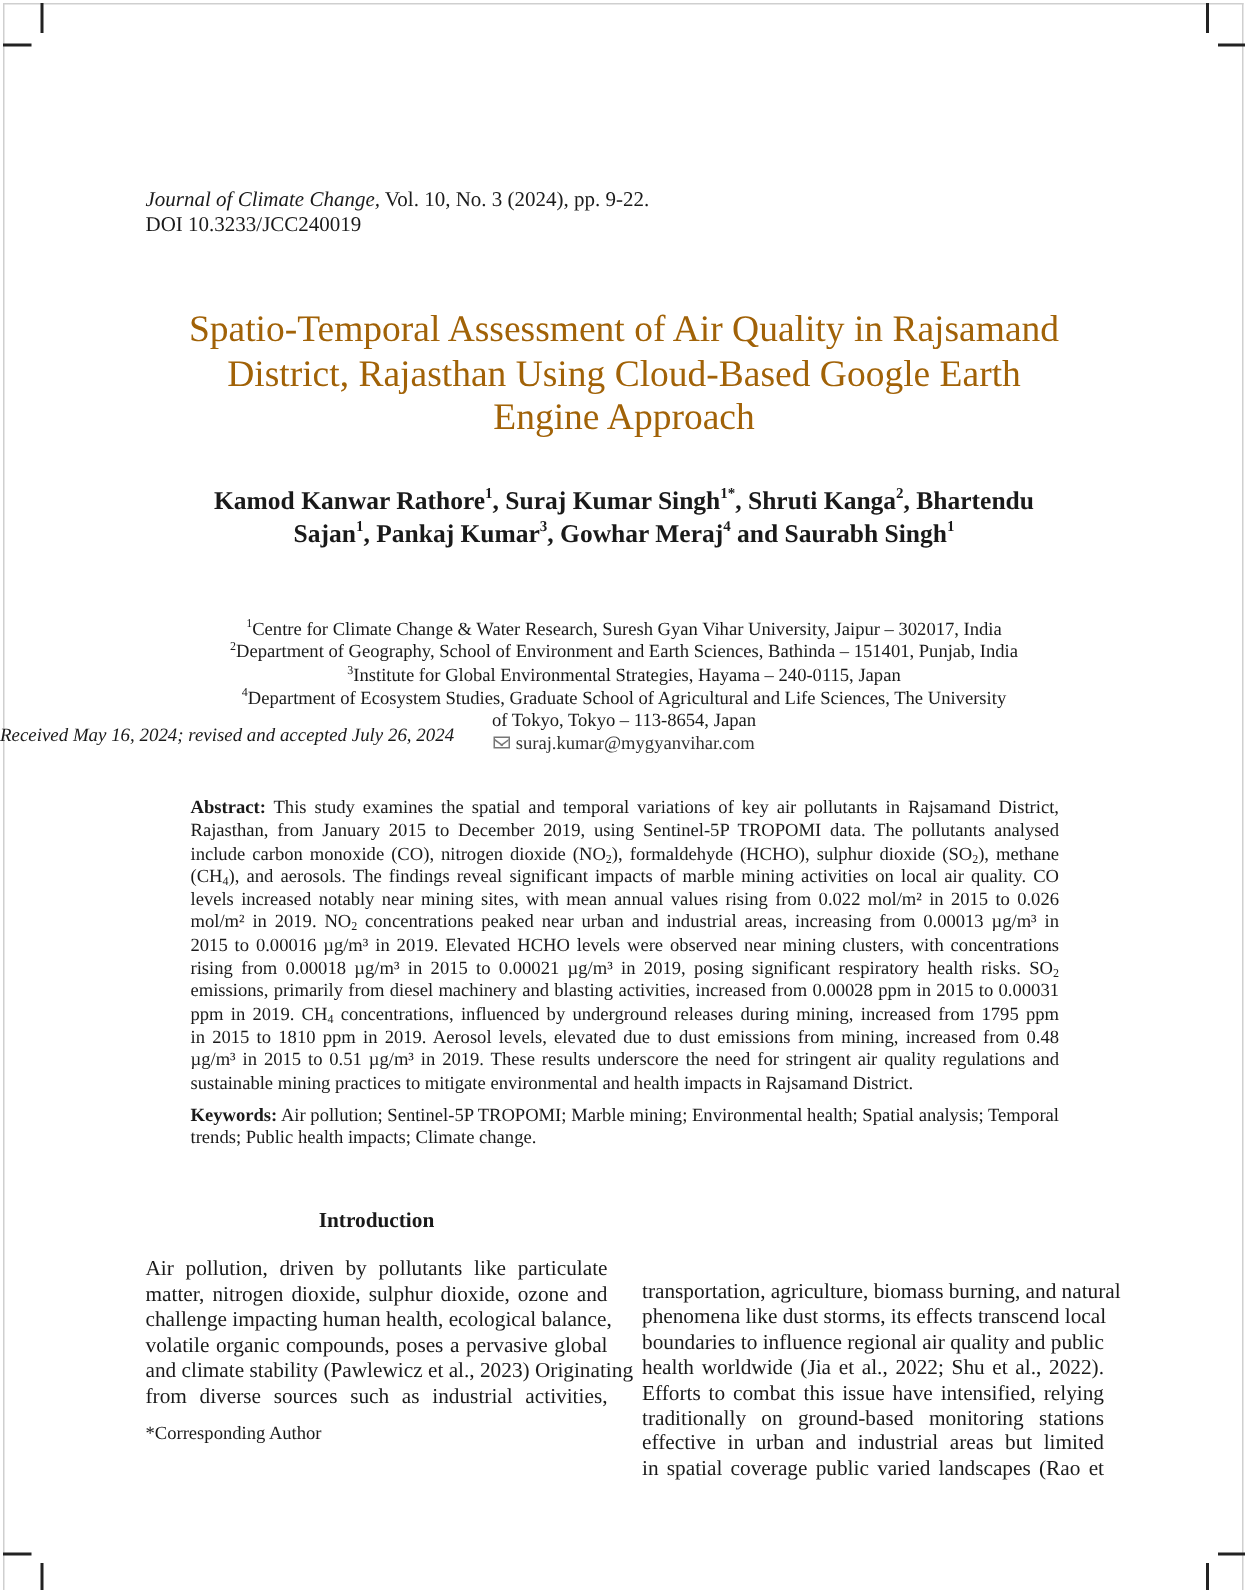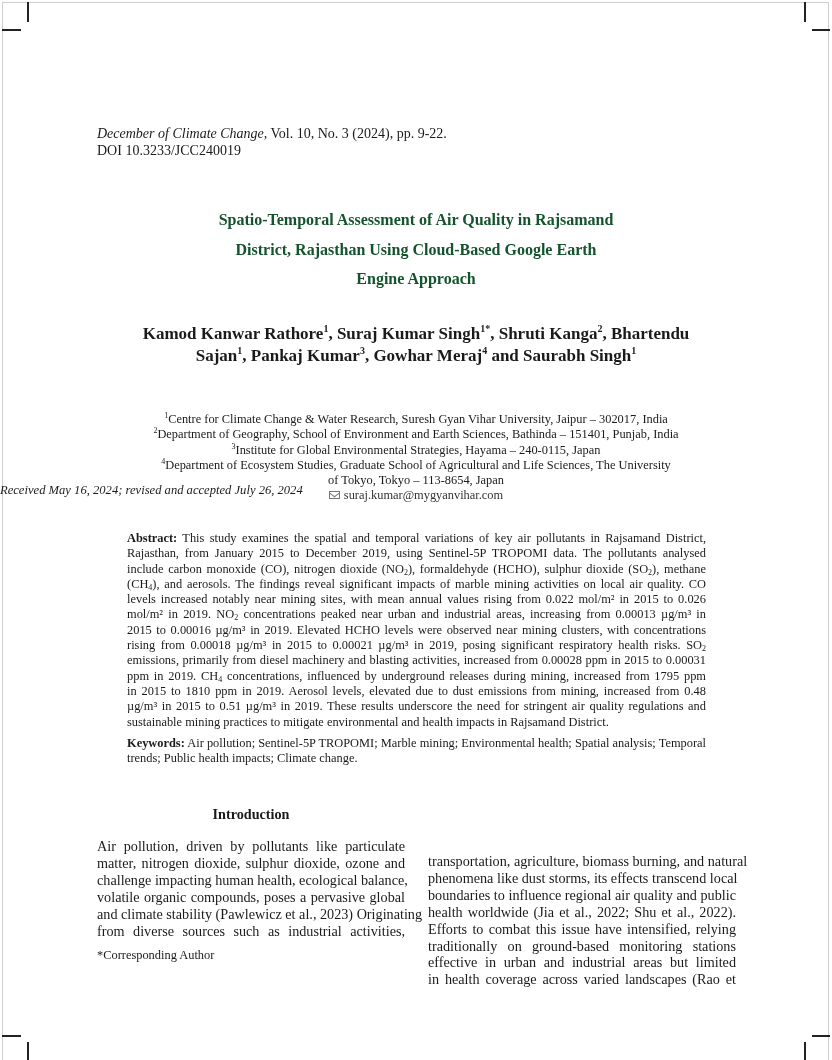--- a/index.html
+++ b/index.html
@@ -13,21 +13,21 @@
     position: absolute; left: 2px; top: 2px; width: 827px; height: 1060px;
     border-left: 1px solid #cfcfcf; border-top: 1px solid #cfcfcf; border-right: 1px solid #cfcfcf;
     box-sizing: border-box;
   }
   .crop { position: absolute; background: #222; }
   .abs { position: absolute; white-space: nowrap; }
   .journal { left: 97px; top: 125px; font-size: 14px; line-height: 17px; }
   .journal i { font-style: italic; }
   .title {
     left: 0; width: 832px; top: 205px; text-align: center;
-    font-size: 16px; font-weight: bold; line-height: 29.5px; color: #14532d;
+    font-size: 25px; font-weight: normal; line-height: 29.5px; color: #a16207;
   }
   .title div { white-space: nowrap; }
   .authors {
     left: 0; width: 832px; top: 323px; text-align: center;
     font-size: 17px; font-weight: bold; line-height: 22px;
   }
   .authors sup { font-size: 10px; vertical-align: 7px; line-height: 0; }
   .affils {
     left: 0; width: 832px; top: 368px; text-align: center;
     font-size: 12.4px; line-height: 15.3px; margin-top: 44px;
@@ -64,21 +64,21 @@
 <div class="crop" style="left:27px;top:2px;width:1.5px;height:20px;"></div>
 <div class="crop" style="left:2px;top:29px;width:19px;height:1.5px;"></div>
 <div class="crop" style="left:804px;top:2px;width:1.5px;height:20px;"></div>
 <div class="crop" style="left:812px;top:29px;width:18px;height:1.5px;"></div>
 <div class="crop" style="left:2px;top:1035px;width:19px;height:1.5px;"></div>
 <div class="crop" style="left:27px;top:1042px;width:1.5px;height:18px;"></div>
 <div class="crop" style="left:812px;top:1035px;width:18px;height:1.5px;"></div>
 <div class="crop" style="left:804px;top:1042px;width:1.5px;height:18px;"></div>
 
 <div class="abs journal">
-  <div><i>December of Climate Change,</i><span> Vol. 10, No. 3 (2024), pp. 9-22.</span></div>
+  <div><i>Journal of Climate Change,</i><span> Vol. 10, No. 3 (2024), pp. 9-22.</span></div>
   <div>DOI 10.3233/JCC240019</div>
 </div>
 
 <div class="abs title">
   <div>Spatio-Temporal Assessment of Air Quality in Rajsamand</div>
   <div>District, Rajasthan Using Cloud-Based Google Earth</div>
   <div>Engine Approach</div>
 </div>
 
 <div class="abs authors">
@@ -128,16 +128,16 @@
     <span class="line"><span>from diverse sources such as industrial activities,</span></span>
   </div>
 <div class="abs col col-right" id="col-right">
     <span class="line"><span>transportation, agriculture, biomass burning, and natural</span></span>
     <span class="line"><span>phenomena like dust storms, its effects transcend local</span></span>
     <span class="line"><span>boundaries to influence regional air quality and public</span></span>
     <span class="line"><span>health worldwide (Jia et al., 2022; Shu et al., 2022).</span></span>
     <span class="line"><span>Efforts to combat this issue have intensified, relying</span></span>
     <span class="line"><span>traditionally on ground-based monitoring stations</span></span>
     <span class="line"><span>effective in urban and industrial areas but limited</span></span>
-    <span class="line"><span>in health coverage across varied landscapes (Rao et</span></span>
+    <span class="line"><span>in spatial coverage public varied landscapes (Rao et</span></span>
   </div>
 
 <div class="abs footnote">*Corresponding Author</div>
 
 </body></html>

